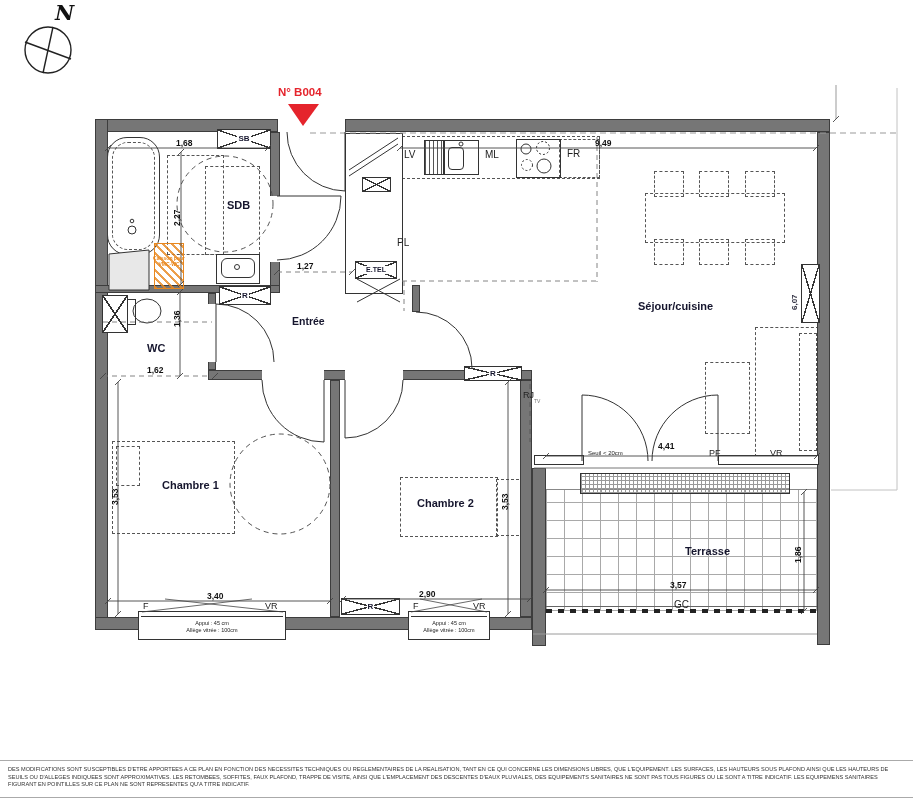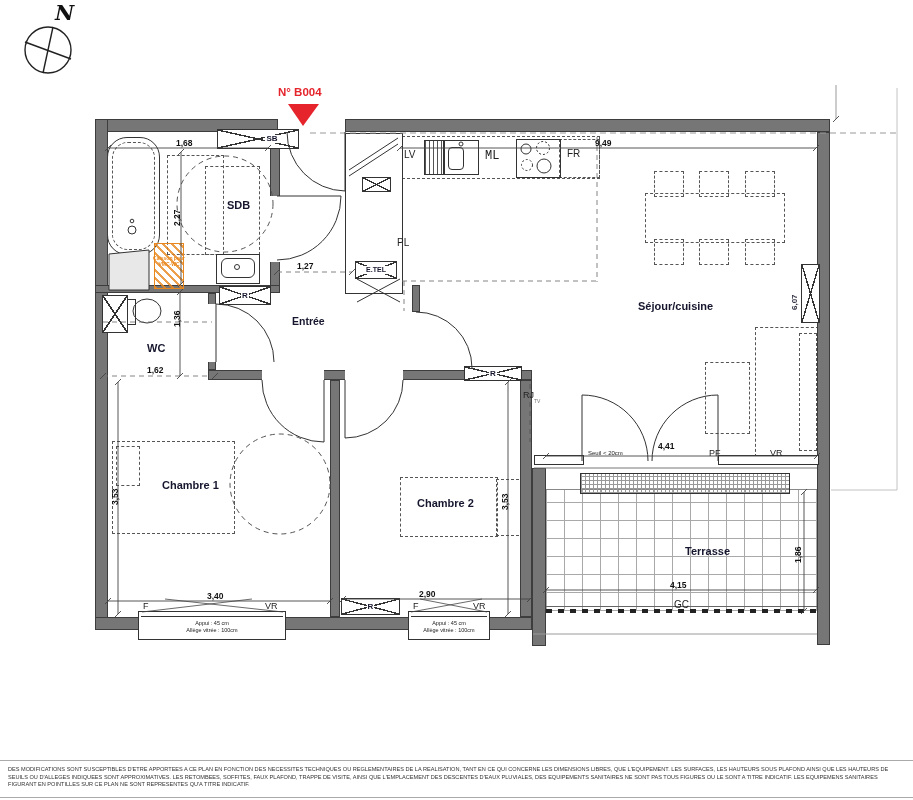--- a/index.html
+++ b/index.html
@@ -71,21 +71,21 @@
 
   <div class="abs" style="left:534px;top:455px;width:48px;height:8px;border:1px solid #333;background:#fff;z-index:5;"></div>
   <div class="abs" style="left:718px;top:455px;width:99px;height:8px;border:1px solid #333;background:#fff;z-index:5;"></div>
 
   <div class="abs" style="left:345px;top:133px;width:56px;height:159px;border:1px solid #333;background:#fff;z-index:3;"></div>
   <div class="xbox" style="left:362px;top:177px;width:27px;height:13px;"></div>
   <div class="xbox" style="left:355px;top:261px;width:40px;height:16px;">
      <span style="font-size:7px;">E.TEL</span>
     </div>
 
-  <div class="xbox" style="left:217px;top:129px;width:52px;height:18px;padding-left:28px;">
+  <div class="xbox" style="left:217px;top:129px;width:52px;height:18px;">
      <span>SB</span>
     </div>
   <div class="xbox" style="left:219px;top:286px;width:50px;height:17px;">
      <span>R</span>
     </div>
   <div class="xbox" style="left:102px;top:295px;width:24px;height:36px;"></div>
   <div class="xbox" style="left:464px;top:366px;width:56px;height:13px;">
      <span>R</span>
     </div>
   <div class="xbox" style="left:341px;top:598px;width:57px;height:15px;">
@@ -233,21 +233,21 @@
 
   <span class="lbl" style="left:227px;top:199px;text-align:center;">SDB</span>
   <span class="lbl" style="left:147px;top:342px;">WC</span>
   <span class="lbl" style="left:292px;top:315px;font-size:10.5px;">Entrée</span>
   <span class="lbl" style="left:638px;top:300px;">Séjour/cuisine</span>
   <span class="lbl" style="left:142px;top:479px;margin-left:20px;">Chambre 1</span>
   <span class="lbl" style="left:417px;top:497px;">Chambre 2</span>
   <span class="lbl" style="left:685px;top:545px;">Terrasse</span>
 
   <span class="sm" style="left:404px;top:149px;font-size:10px;">LV</span>
-  <span class="sm" style="left:485px;top:149px;font-size:12px;font-family:Liberation Mono, monospace;">ML</span>
+  <span class="sm" style="left:485px;top:149px;font-size:10px;">ML</span>
   <span class="sm" style="left:567px;top:148px;font-size:10px;">FR</span>
   <span class="sm" style="left:365px;top:237px;font-size:10px;padding-left:32px;">PL</span>
   <span class="sm" style="left:523px;top:390px;">RJ</span>
   <span class="sm" style="left:534px;top:398px;font-size:5px;color:#777;">TV</span>
   <span class="sm" style="left:143px;top:601px;">F</span>
   <span class="sm" style="left:265px;top:601px;">VR</span>
   <span class="sm" style="left:413px;top:601px;">F</span>
   <span class="sm" style="left:473px;top:601px;">VR</span>
   <span class="sm" style="left:709px;top:448px;">PF</span>
   <span class="sm" style="left:770px;top:448px;">VR</span>
@@ -259,20 +259,20 @@
   <span class="dim" style="left:297px;top:261px;">1,27</span>
   <span class="dim rot" style="left:172px;top:327px;">1,36</span>
   <span class="dim" style="left:147px;top:365px;">1,62</span>
   <span class="dim" style="left:595px;top:138px;">9,49</span>
   <span class="dim rot" style="left:790px;top:310px;font-size:8px;color:#334;">6,07</span>
   <span class="dim rot" style="left:110px;top:505px;">3,53</span>
   <span class="dim" style="left:207px;top:591px;">3,40</span>
   <span class="dim" style="left:419px;top:589px;">2,90</span>
   <span class="dim rot" style="left:500px;top:510px;">3,53</span>
   <span class="dim" style="left:658px;top:441px;">4,41</span>
-  <span class="dim" style="left:670px;top:580px;">4,15</span>
+  <span class="dim" style="left:670px;top:580px;">3,57</span>
   <span class="dim rot" style="left:793px;top:563px;">1,86</span>
 
   <div class="rule" style="top:760px;"></div>
   <div id="footer">DES MODIFICATIONS SONT SUSCEPTIBLES D'ETRE APPORTEES A CE PLAN EN FONCTION DES NECESSITES TECHNIQUES OU REGLEMENTAIRES DE LA REALISATION, TANT EN CE QUI CONCERNE LES DIMENSIONS LIBRES, QUE L'EQUIPEMENT. LES SURFACES, LES HAUTEURS SOUS PLAFOND AINSI QUE LES HAUTEURS DE SEUILS OU D'ALLEGES INDIQUEES SONT APPROXIMATIVES. LES RETOMBEES, SOFFITES, FAUX PLAFOND, TRAPPE DE VISITE, AINSI QUE L'EMPLACEMENT DES DESCENTES D'EAUX PLUVIALES, DES EQUIPEMENTS SANITAIRES NE SONT PAS TOUS FIGURES OU LE SONT A TITRE INDICATIF. LES EQUIPEMENS SANITAIRES FIGURANT EN POINTILLES SUR CE PLAN NE SONT REPRESENTES QU'A TITRE INDICATIF.</div>
   <div class="rule" style="top:797px;"></div>
 
 </div>
 
 </body></html>

